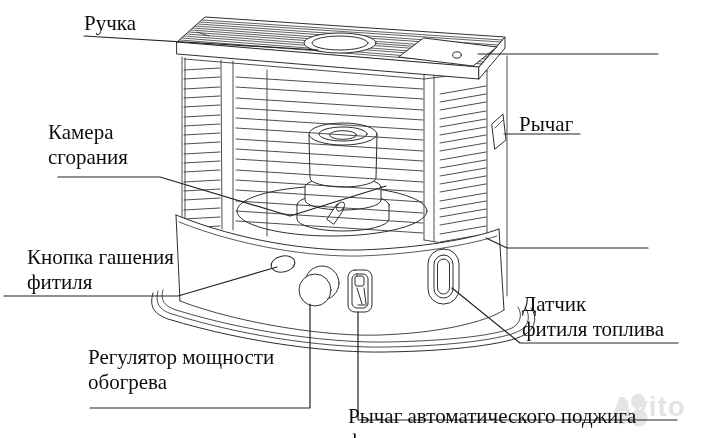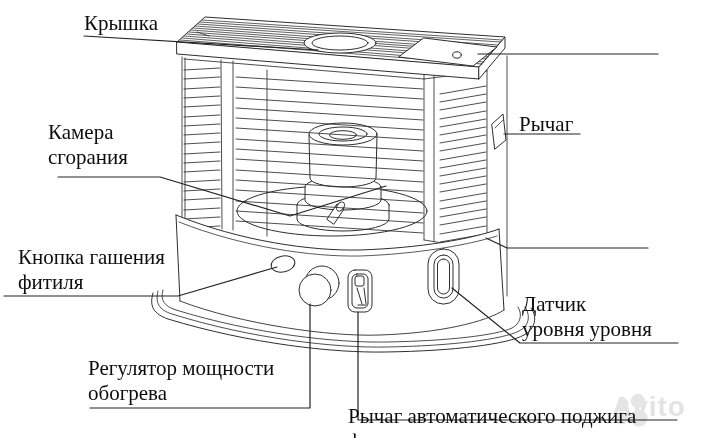--- a/index.html
+++ b/index.html
@@ -206,26 +206,26 @@
       <line x1="504" y1="134" x2="580" y2="134"></line>
       <polyline points="58,177 160,177 290,216 386,186"></polyline>
       <polyline points="486,238 507,248 648,248"></polyline>
       <polyline points="4,296 178,296 277,267"></polyline>
       <polyline points="452,288 520,343 678,343"></polyline>
       <polyline points="310,304 310,408 90,408"></polyline>
       <polyline points="358,312 358,420 677,420"></polyline>
     </g>
   </svg>
 
-  <div class="label" style="left:84px;top:11px;">Крышка</div>
+  <div class="label" style="left:84px;top:11px;">Ручка</div>
   <div class="label" style="left:519px;top:112px;">Рычаг</div>
   <div class="label center" style="left:48px;top:120px;width:125px;">Камера
 сгорания</div>
-  <div class="label center" style="left:18px;top:245px;width:180px;">Кнопка гашения
+  <div class="label center" style="left:0px;top:245px;width:180px;padding-left:27px;">Кнопка гашения
 фитиля</div>
   <div class="label center" style="left:522px;top:292px;width:158px;">Датчик
-уровня уровня</div>
-  <div class="label center" style="left:88px;top:356px;width:224px;">Регулятор мощности
+фитиля топлива</div>
+  <div class="label center" style="left:88px;top:345px;width:224px;">Регулятор мощности
 обогрева</div>
   <div class="label center" style="left:348px;top:368px;width:328px;margin-top:36px;">Рычаг автоматического поджига
 фитиля</div>
 
 </div>
 
 </body></html>

